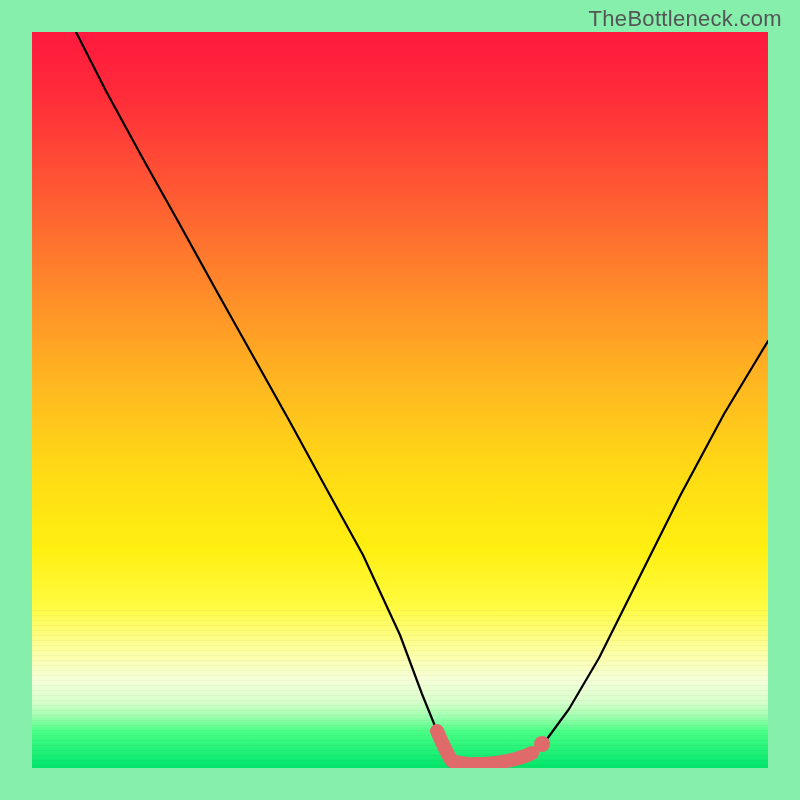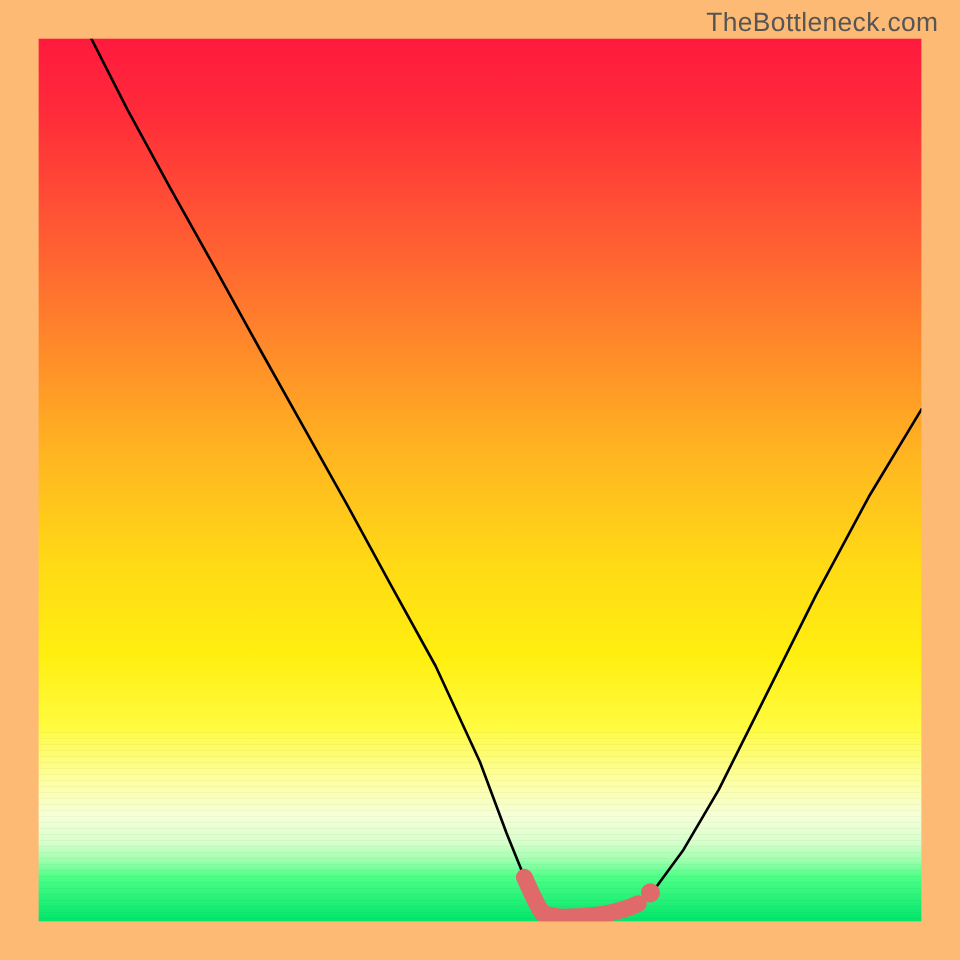--- a/index.html
+++ b/index.html
@@ -8,21 +8,21 @@
     width: 800px;
     height: 800px;
     background: #000;
     font-family: Arial, Helvetica, sans-serif;
     overflow: hidden;
   }
   .frame {
     position: relative;
     width: 800px;
     height: 800px;
-    background: #fdba74;
+    background: #86efac;
   }
   .attribution {
     position: absolute;
     top: 6px;
     right: 18px;
     color: #555;
     font-size: 22px;
     font-weight: 500;
     letter-spacing: 0.3px;
     z-index: 5;

